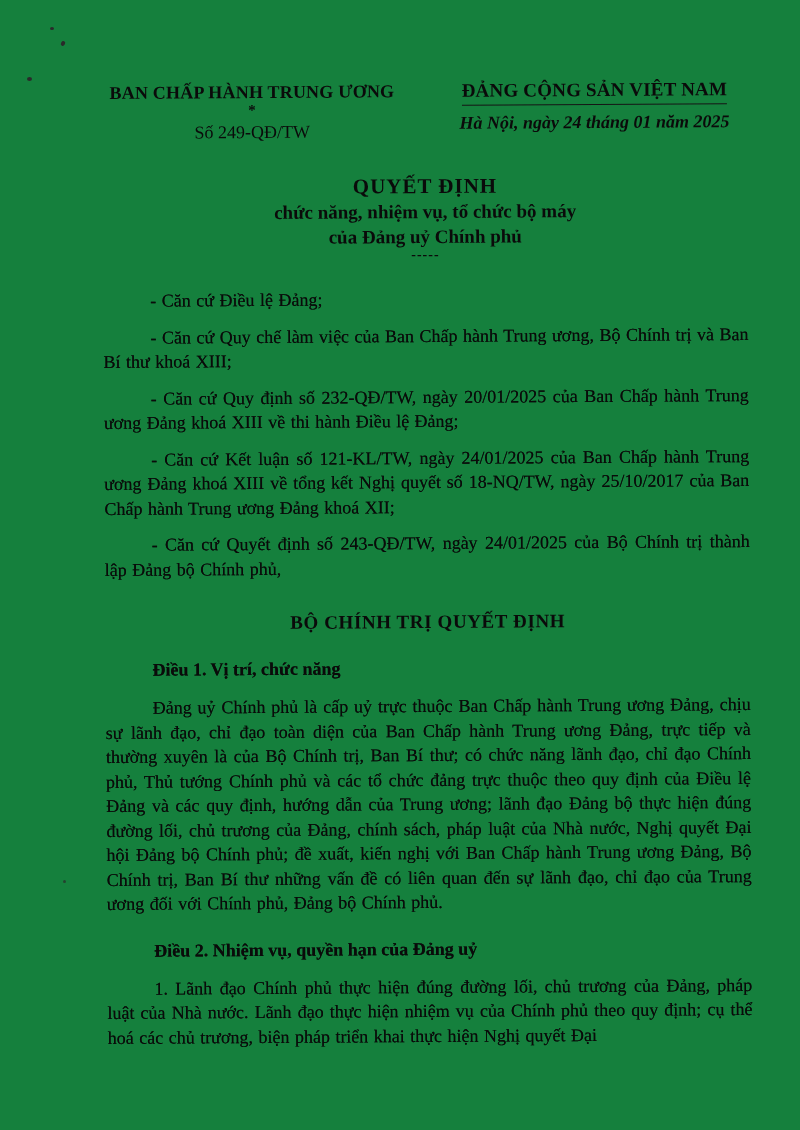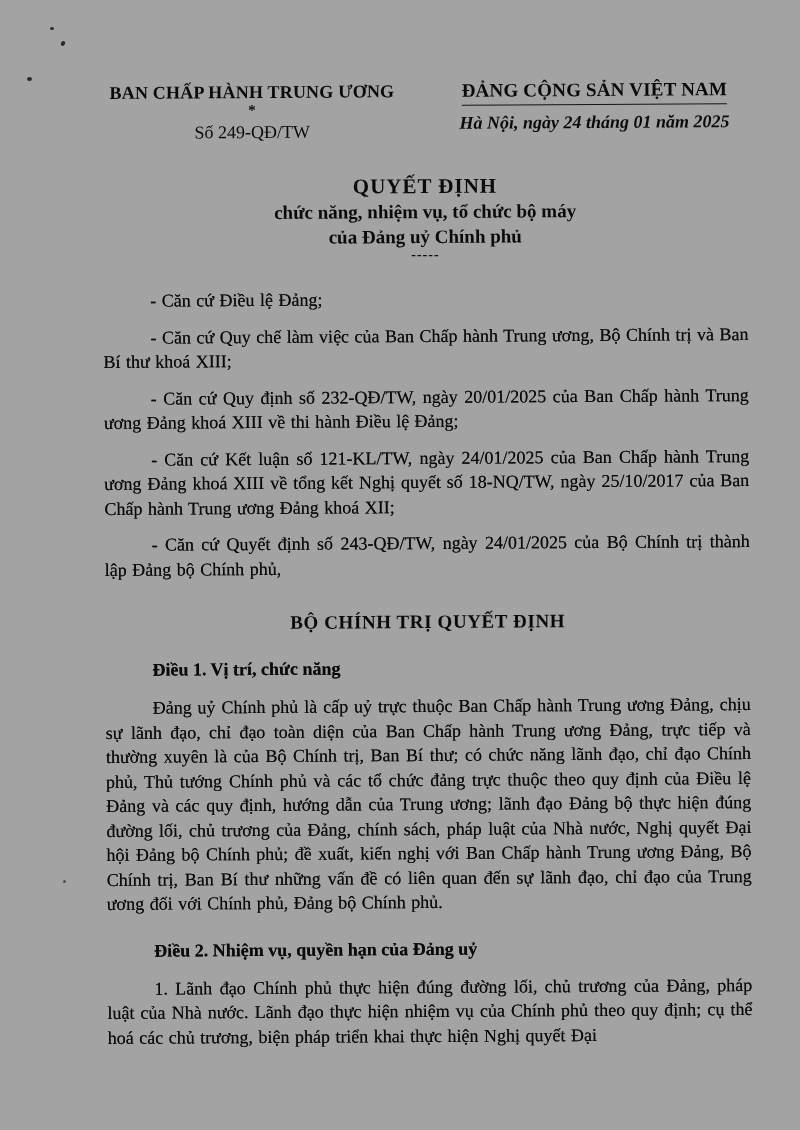--- a/index.html
+++ b/index.html
@@ -2,21 +2,21 @@
 <html><head>
 <meta charset="utf-8">
 <style>
   * { margin: 0; padding: 0; box-sizing: border-box; }
   html, body { background: #ffffff; }
   body { width: 800px; height: 1130px; position: relative; overflow: hidden; }
 
   .page {
     position: absolute;
     inset: 0;
-    background: #a3a3a3;
+    background: #15803d;
     font-family: "Liberation Serif", "DejaVu Serif", serif;
     color: #101010;
   }
 
   .content {
     position: absolute;
     left: 103px;
     top: 80px;
     width: 645px;
     transform: rotate(-0.35deg);

